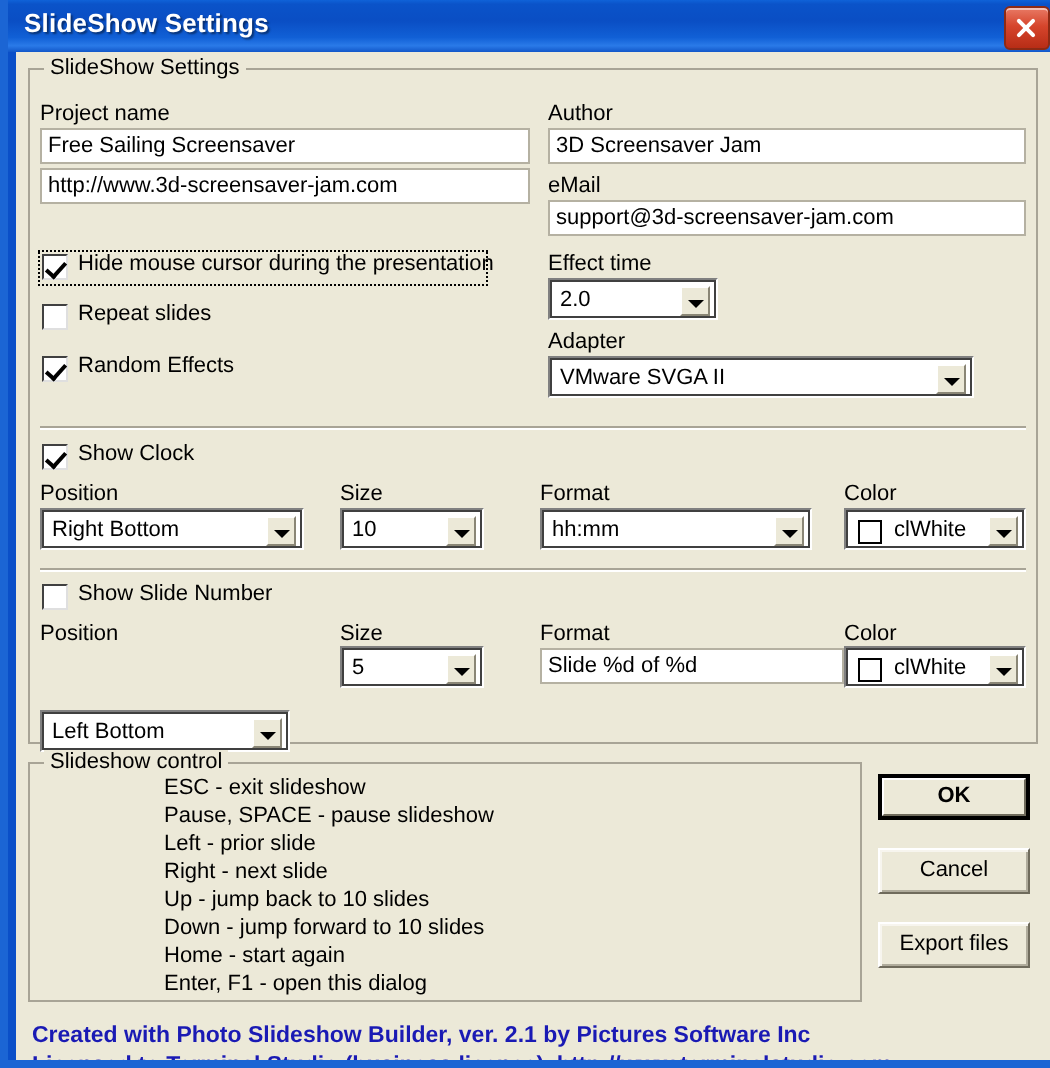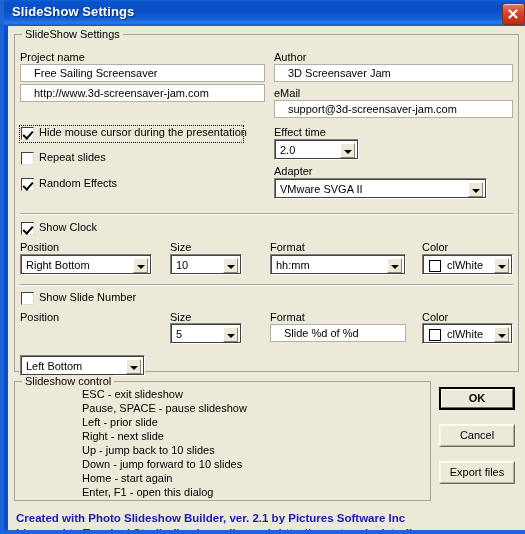--- a/index.html
+++ b/index.html
@@ -104,21 +104,21 @@
 
   
   .tinput {
     position: absolute;
     box-sizing: border-box;
     background: #ffffff;
     border: 1px solid #b5b1a2;
     font-family: "Liberation Sans", sans-serif;
     font-size: 11px;
     color: #000;
-    padding: 1px 2px 0 13px;
+    padding: 1px 2px 0 3px;
     height: 18px;
     line-height: 15px;
     outline: none;
     overflow: hidden;
     white-space: nowrap;
   }
 
   
   .combo {
     position: absolute;
@@ -394,21 +394,21 @@
 
     <div class="lbl" style="left:162px; top:285px;">Size</div>
     <div class="combo" style="left:162px; top:297px; width:72px;">
       <div class="combo-inner">
         <span class="combo-text">5</span>
         <span class="combo-arrow"></span>
       </div>
     </div>
 
     <div class="lbl" style="left:262px; top:285px;">Format</div>
-    <div class="tinput" style="left:262px; top:298px; width:136px;">Slide %d of %d</div>
+    <div class="tinput" style="left:262px; top:298px; width:152px;">Slide %d of %d</div>
 
     <div class="lbl" style="left:414px; top:285px;">Color</div>
     <div class="combo" style="left:414px; top:297px; width:91px;">
       <div class="combo-inner">
         <span class="swatch"></span>
         <span class="combo-text" style="left:22px;">clWhite</span>
         <span class="combo-arrow"></span>
       </div>
     </div>
 

